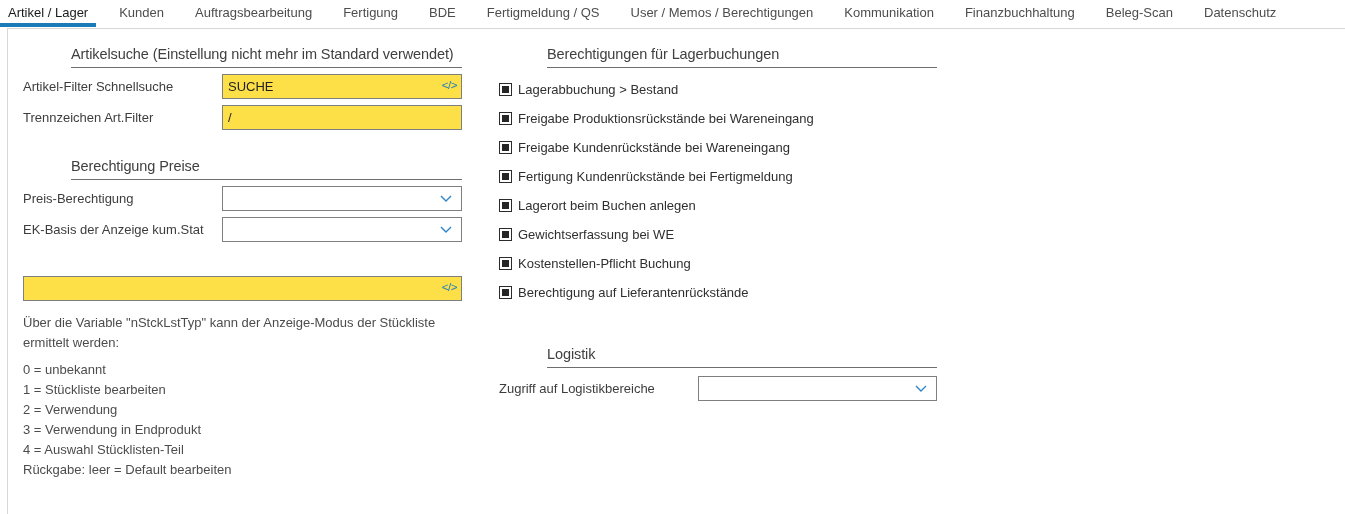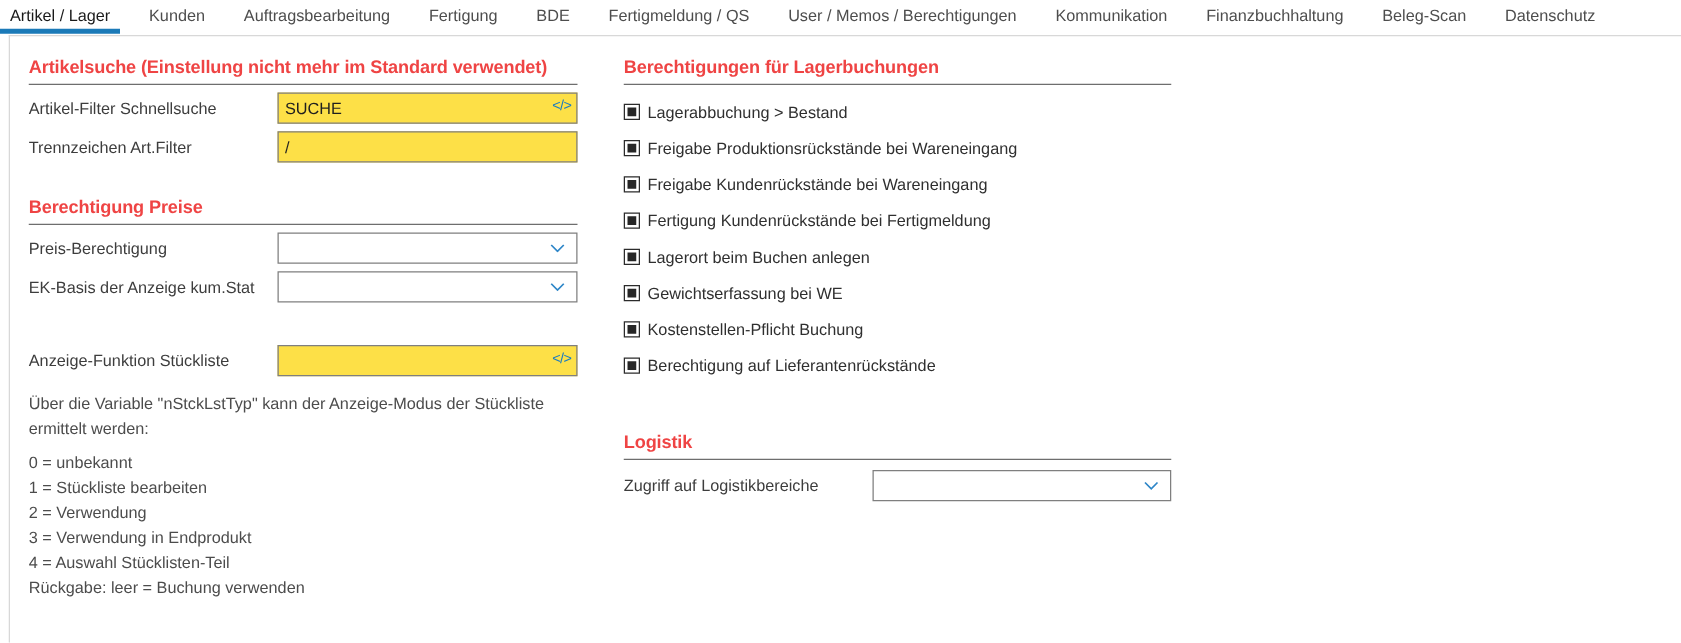--- a/index.html
+++ b/index.html
@@ -42,26 +42,27 @@
     border-top: 1px solid #d8d8d8;
     border-left: 1px solid #d8d8d8;
     background: #ffffff;
   }
   .col { position: absolute; top: 0; }
   .col-left  { left: 15px;  width: 439px; padding-top: 17px; }
   .col-right { left: 491px; width: 438px; padding-top: 17px; }
 
   .section-title {
     font-size: 14.5px;
-    font-weight: 700;
+    font-weight: 400;
     letter-spacing: -0.1px;
-    color: #ef4444;
+    color: #404040;
     padding-bottom: 5px;
     border-bottom: 1px solid #6e6e6e;
     white-space: nowrap;
+    margin-left: 48px;
   }
   .field-row {
     display: flex;
     align-items: center;
     margin-top: 6px;
     height: 25px;
   }
   .field-label {
     flex: 0 0 199px;
     font-size: 13px;
@@ -209,36 +210,35 @@
         <svg class="chev" width="12" height="7" viewBox="0 0 12 7">
             <path d="M1 1 L6 6 L11 1" fill="none" stroke="#2e86c8" stroke-width="1.4"></path>
           </svg>
       </div>
     </div>
 
     <div class="gap-28"></div>
 
 
     <div class="field-row">
-      <div class="field-label">Anzeige-Funktion Stückliste</div>
       <div class="field-box">
         <input class="text-input" type="text" value="" style="">
         <span class="code-badge">&lt;/&gt;</span>
       </div>
     </div>
 
     <div class="note">Über die Variable "nStckLstTyp" kann der Anzeige-Modus der Stückliste ermittelt werden:</div>
 
     <div class="code-list">
       <div>0 = unbekannt</div>
       <div>1 = Stückliste bearbeiten</div>
       <div>2 = Verwendung</div>
       <div>3 = Verwendung in Endprodukt</div>
       <div>4 = Auswahl Stücklisten-Teil</div>
-      <div>Rückgabe: leer = Buchung verwenden</div>
+      <div>Rückgabe: leer = Default bearbeiten</div>
     </div>
 
   </div>
 
   <div class="col col-right">
 
     <div class="section-title">Berechtigungen für Lagerbuchungen</div>
 
     <div class="check-row">
       <span class="checkbox">

